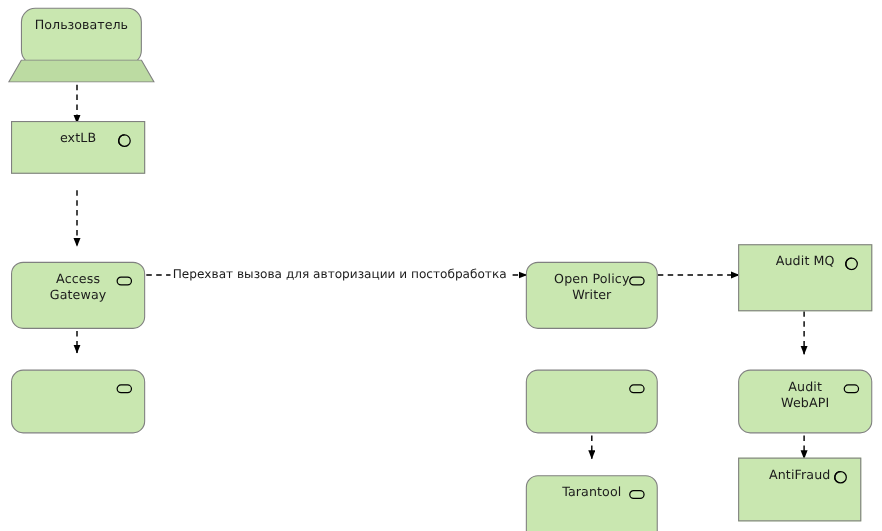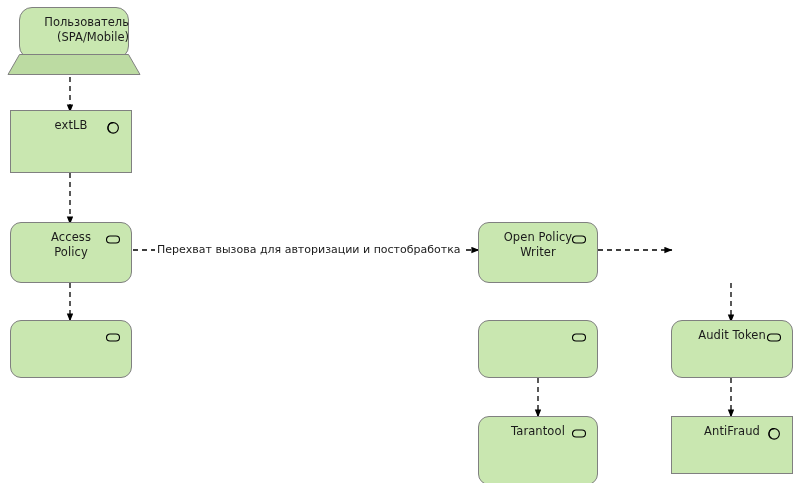--- a/index.html
+++ b/index.html
@@ -25,20 +25,21 @@
     height: 483px;
   }
   .node {
     position: absolute;
     box-sizing: border-box;
     background: #c9e7b0;
     border: 1px solid #808080;
   }
   .node.rounded {
     border-radius: 11px;
+    margin-top: 16px;
   }
   .node.sharp {
     border-radius: 0;
   }
   .node-label {
     position: absolute;
     left: 0;
     right: 0;
     top: 7px;
     text-align: center;
@@ -74,21 +75,21 @@
     left: 0;
     top: 47px;
     width: 134px;
     height: 21px;
   }
   .device-label {
     position: absolute;
     left: 12px;
     top: 8px;
     width: 110px;
-    text-align: right;
+    text-align: center;
     font-size: 11.5px;
     line-height: 15px;
     color: #1b1b1b;
   }
   .edge-label {
     position: absolute;
     font-size: 11px;
     color: #1b1b1b;
     white-space: nowrap;
     background: #ffffff;
@@ -125,36 +126,35 @@
     <line x1="538" y1="378" x2="538" y2="417" stroke="#000000" stroke-width="1.3" stroke-dasharray="5,4" marker-end="url(#arrow)"></line>
   </svg>
 
   <div class="device-node" style="left:7px; top:7px; width:134px; height:68px;">
     <div class="device-top"></div>
     <svg class="device-base" viewBox="0 0 134 21" xmlns="http://www.w3.org/2000/svg">
       <path d="M12.5,0.5 L121.5,0.5 L133,20.5 L1,20.5 Z" fill="#bcdba2" stroke="#808080" stroke-width="1"></path>
     </svg>
     <div class="device-label">
       <div>Пользователь</div>
-      <div>(SPA/Mobile)</div>
     </div>
   </div>
 
-  <div class="node sharp" style="left:10px; top:110px; width:122px; height:63px;">
+  <div class="node sharp" style="left:10px; top:110px; width:122px; height:48px;">
     <div class="node-label">extLB</div>
     <svg class="node-icon" viewBox="0 0 18 14" xmlns="http://www.w3.org/2000/svg">
       <ellipse cx="9.2" cy="7.4" rx="5.6" ry="5.6" fill="none" stroke="#000000" stroke-width="1.2"></ellipse>
       <path d="M9.2,1.8 A5.6,5.6 0 0 0 6.2,12.2" fill="none" stroke="#000000" stroke-width="1.2"></path>
     </svg>
   </div>
 
   <div class="node rounded" style="left:10px; top:222px; width:122px; height:61px;">
     <div class="node-label">
       <div>Access</div>
-      <div>Policy</div>
+      <div>Gateway</div>
     </div>
     <svg class="node-icon" viewBox="0 0 18 14" xmlns="http://www.w3.org/2000/svg">
       <rect x="2" y="3.2" width="14" height="7.6" rx="3.8" ry="3.8" fill="none" stroke="#000000" stroke-width="1.2"></rect>
     </svg>
   </div>
 
   <div class="node rounded" style="left:10px; top:320px; width:122px; height:58px;">
     <svg class="node-icon" viewBox="0 0 18 14" xmlns="http://www.w3.org/2000/svg">
       <rect x="2" y="3.2" width="14" height="7.6" rx="3.8" ry="3.8" fill="none" stroke="#000000" stroke-width="1.2"></rect>
     </svg>
@@ -163,42 +163,49 @@
   <div class="node rounded" style="left:478px; top:222px; width:120px; height:61px;padding-left:10px;">
     <div class="node-label">
       <div>Open Policy</div>
       <div>Writer</div>
     </div>
     <svg class="node-icon" viewBox="0 0 18 14" xmlns="http://www.w3.org/2000/svg">
       <rect x="2" y="3.2" width="14" height="7.6" rx="3.8" ry="3.8" fill="none" stroke="#000000" stroke-width="1.2"></rect>
     </svg>
   </div>
 
+  <div class="node sharp" style="left:671px; top:222px; width:122px; height:61px;">
+    <div class="node-label">Audit MQ</div>
+    <svg class="node-icon" viewBox="0 0 18 14" xmlns="http://www.w3.org/2000/svg">
+      <ellipse cx="9.2" cy="7.4" rx="5.6" ry="5.6" fill="none" stroke="#000000" stroke-width="1.2"></ellipse>
+      <path d="M9.2,1.8 A5.6,5.6 0 0 0 6.2,12.2" fill="none" stroke="#000000" stroke-width="1.2"></path>
+    </svg>
+  </div>
 
   <div class="node rounded" style="left:478px; top:320px; width:120px; height:58px;">
     <svg class="node-icon" viewBox="0 0 18 14" xmlns="http://www.w3.org/2000/svg">
       <rect x="2" y="3.2" width="14" height="7.6" rx="3.8" ry="3.8" fill="none" stroke="#000000" stroke-width="1.2"></rect>
     </svg>
   </div>
 
   <div class="node rounded" style="left:671px; top:320px; width:122px; height:58px;">
-    <div class="node-label">Audit Token</div>
+    <div class="node-label">Audit WebAPI</div>
     <svg class="node-icon" viewBox="0 0 18 14" xmlns="http://www.w3.org/2000/svg">
       <rect x="2" y="3.2" width="14" height="7.6" rx="3.8" ry="3.8" fill="none" stroke="#000000" stroke-width="1.2"></rect>
     </svg>
   </div>
 
   <div class="node rounded" style="left:478px; top:416px; width:120px; height:69px;">
     <div class="node-label">Tarantool</div>
     <svg class="node-icon" viewBox="0 0 18 14" xmlns="http://www.w3.org/2000/svg">
       <rect x="2" y="3.2" width="14" height="7.6" rx="3.8" ry="3.8" fill="none" stroke="#000000" stroke-width="1.2"></rect>
     </svg>
   </div>
 
-  <div class="node sharp" style="left:671px; top:416px; width:122px; height:58px;text-decoration:underline;">
+  <div class="node sharp" style="left:671px; top:416px; width:112px; height:58px;text-decoration:underline;">
     <div class="node-label">AntiFraud</div>
     <svg class="node-icon" viewBox="0 0 18 14" xmlns="http://www.w3.org/2000/svg">
       <ellipse cx="9.2" cy="7.4" rx="5.6" ry="5.6" fill="none" stroke="#000000" stroke-width="1.2"></ellipse>
       <path d="M9.2,1.8 A5.6,5.6 0 0 0 6.2,12.2" fill="none" stroke="#000000" stroke-width="1.2"></path>
     </svg>
   </div>
 
   <div class="edge-label" style="left:155px; top:243px;">Перехват вызова для авторизации и постобработка</div>
 
 </div>

